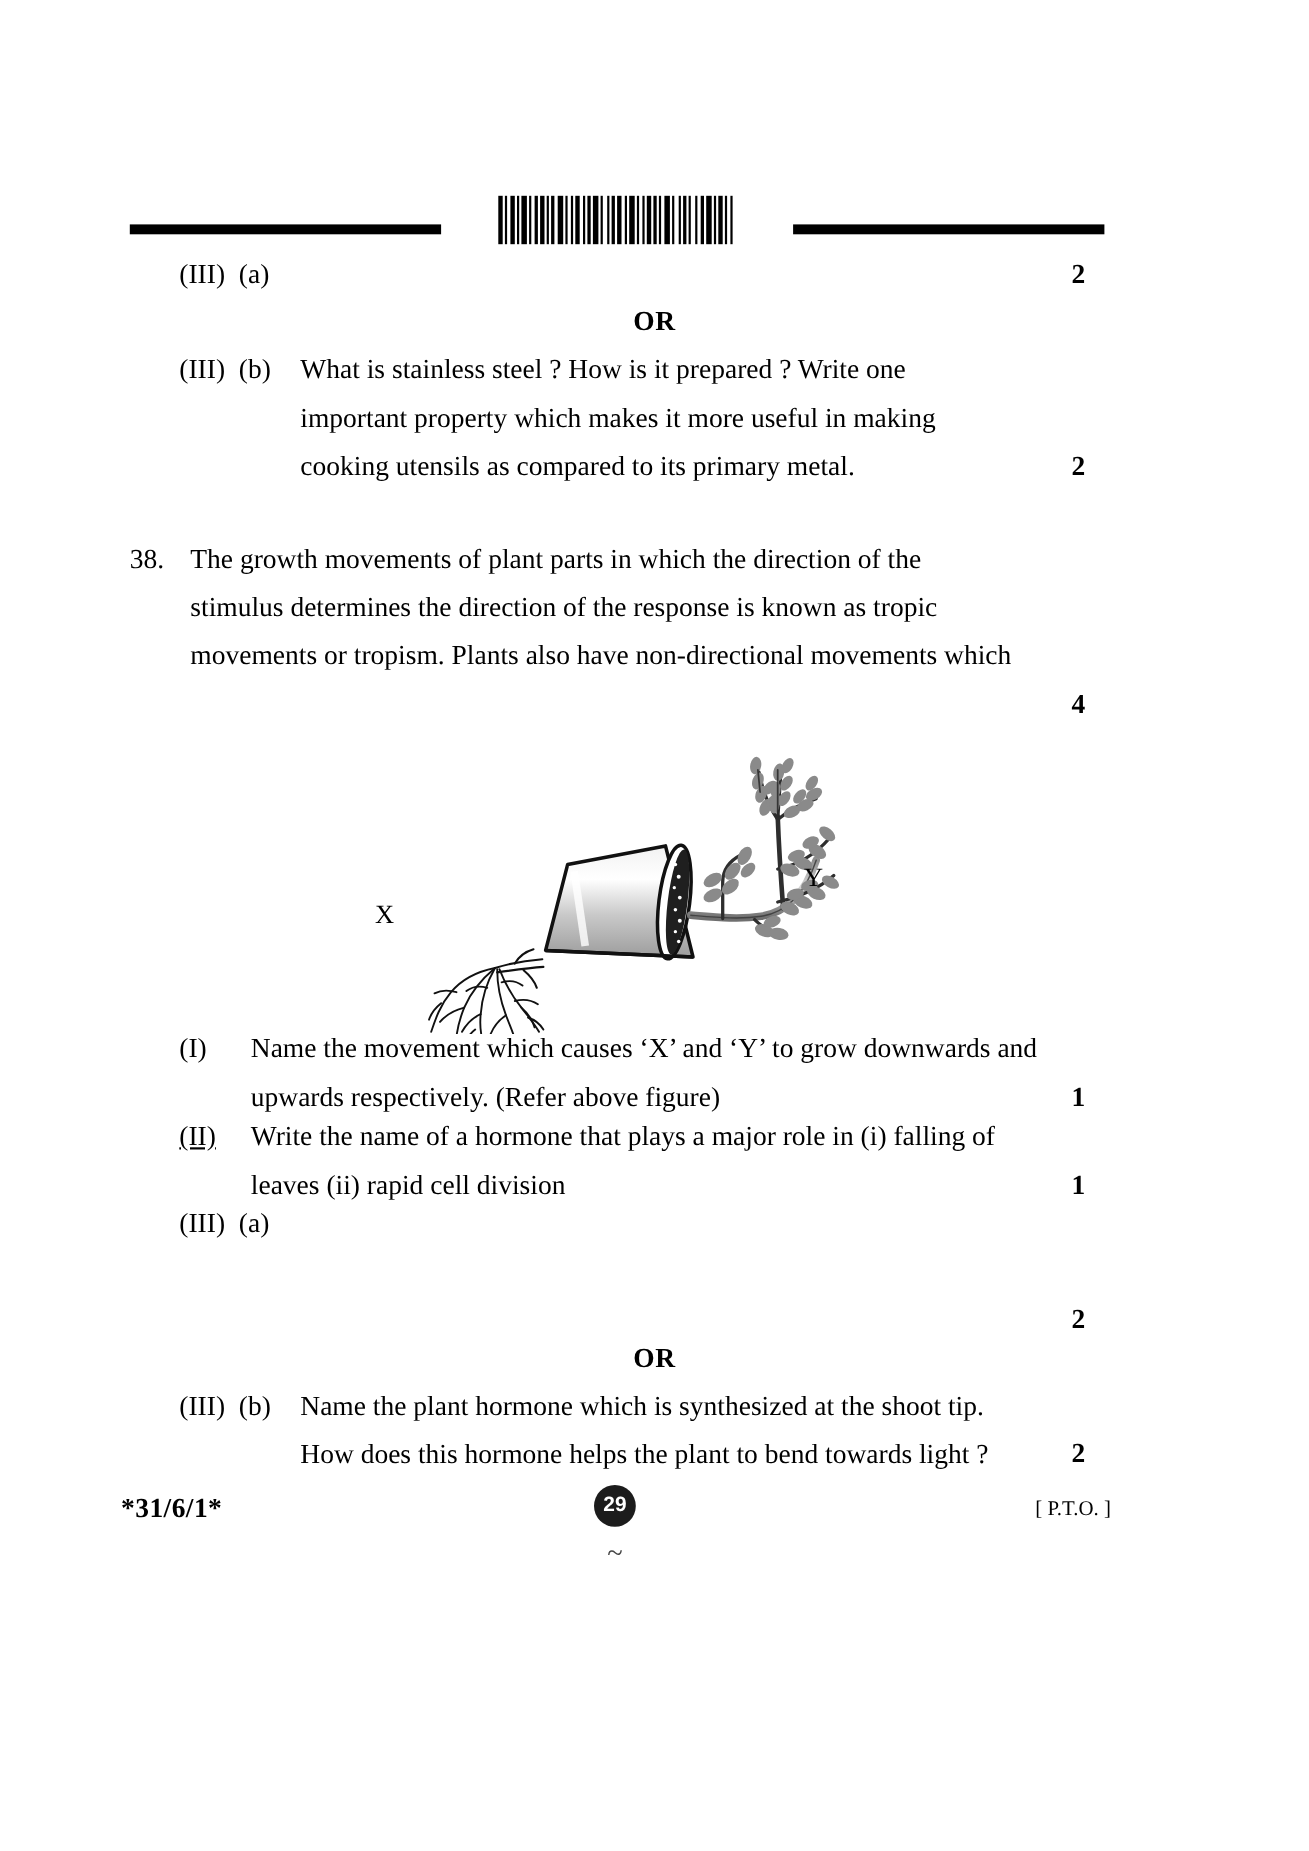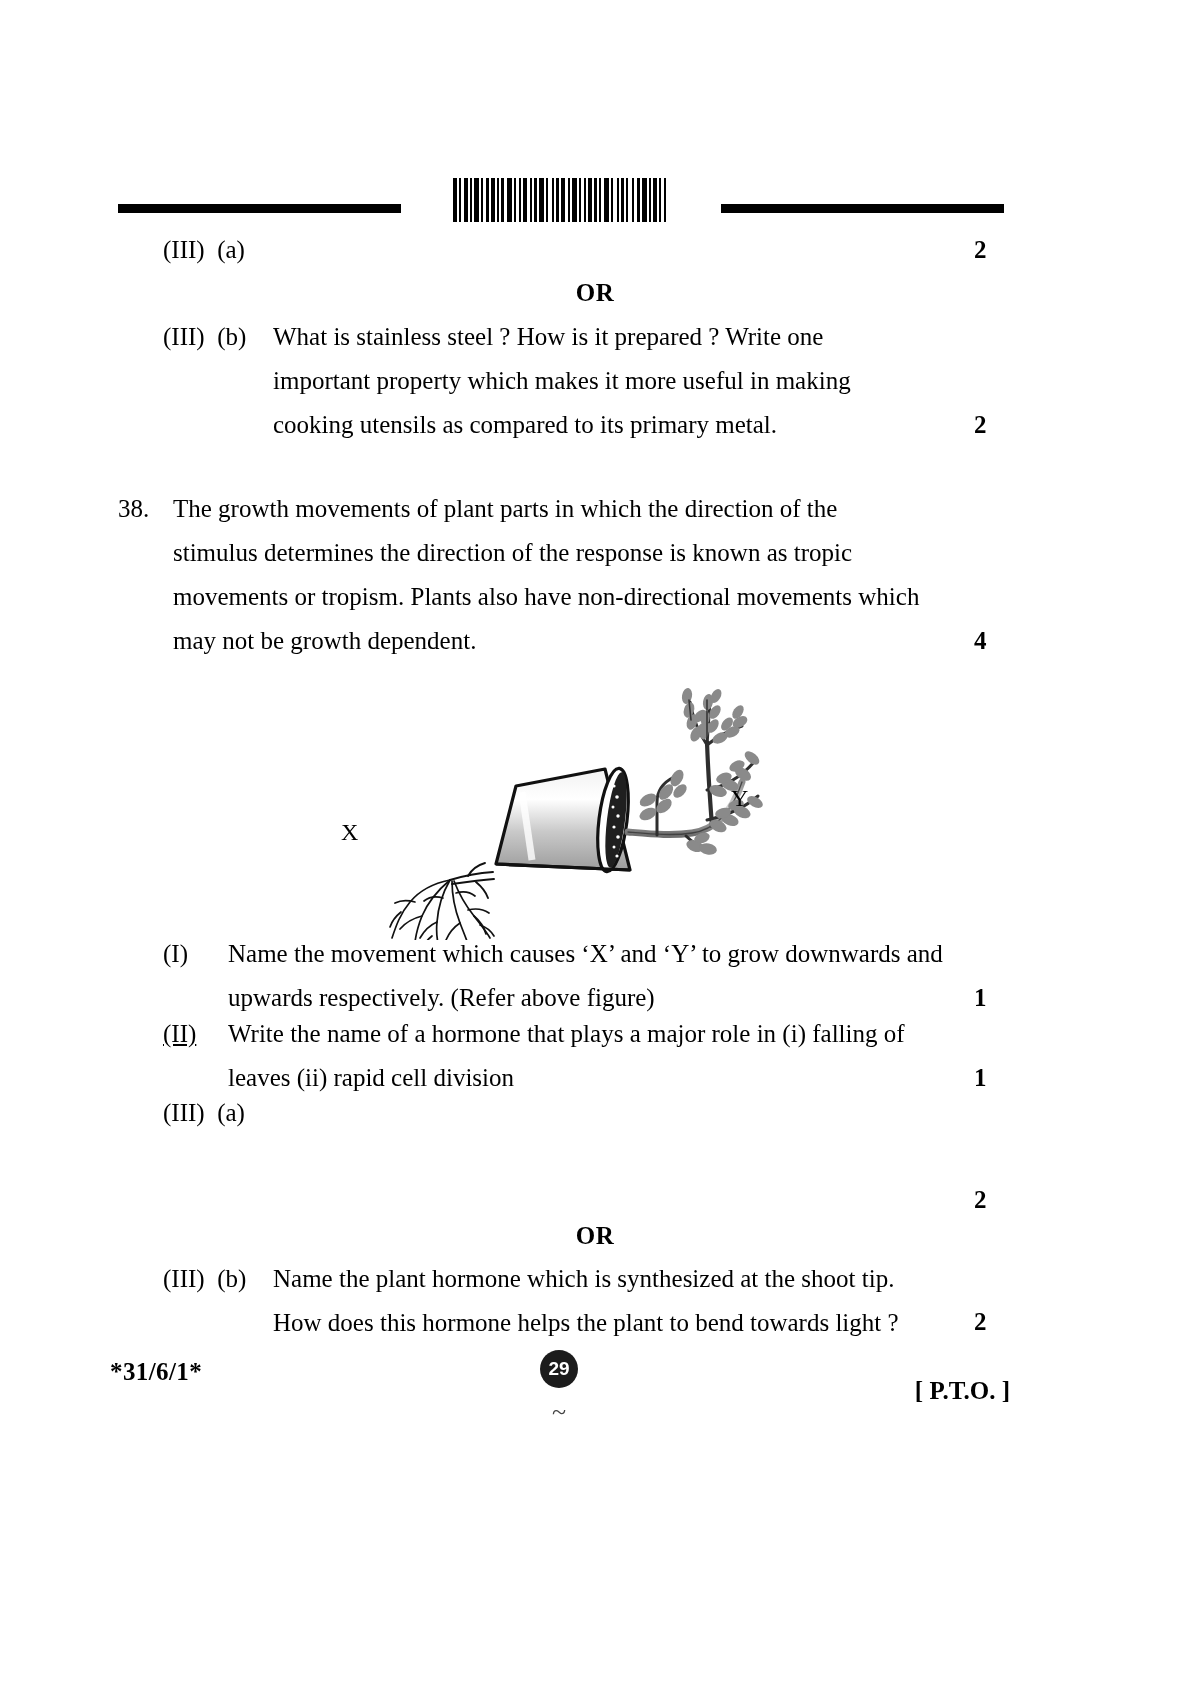--- a/index.html
+++ b/index.html
@@ -116,24 +116,23 @@
     top: 0;
     font-size: 25px;
     font-weight: bold;
     line-height: 40px;
     letter-spacing: 0.4px;
   }
   .pto {
     position: absolute;
     right: 0;
     top: 0;
-    font-size: 25px;
-    font-weight: bold;
+    font-size: 19px;
+    font-weight: normal;
     line-height: 40px;
-    margin-top: 19px;
   }
   .page-circle {
     position: absolute;
     left: 430px;
     top: -2px;
     width: 38px;
     height: 38px;
     border-radius: 50%;
     background: #1c1c1c;
     color: #ffffff;
@@ -262,21 +261,20 @@
     </span>
   </div>
   <div class="marks" style="left:974px; top:403px;">2</div>
 
   <div class="qrow" style="left:118px; top:487px; width:831px;">
     <span class="marker" style="width:55px;">38.</span>
     <span class="body-text lines">
       <p>The  growth  movements  of  plant  parts  in  which  the  direction  of  the</p>
       <p>stimulus  determines  the  direction  of  the  response  is  known  as  tropic</p>
       <p>movements or tropism. Plants also have non-directional movements which</p>
-      <p>may not be growth dependent.</p>
     </span>
   </div>
   <div class="marks" style="left:974px; top:619px;">4</div>
 
   <div class="figure">
     <svg width="470" height="290" viewBox="0 0 470 290">
       <defs>
         <linearGradient id="potgrad" x1="0" y1="0" x2="0" y2="1">
           <stop offset="0%" stop-color="#f2f2f2"></stop>
           <stop offset="30%" stop-color="#ffffff"></stop>

